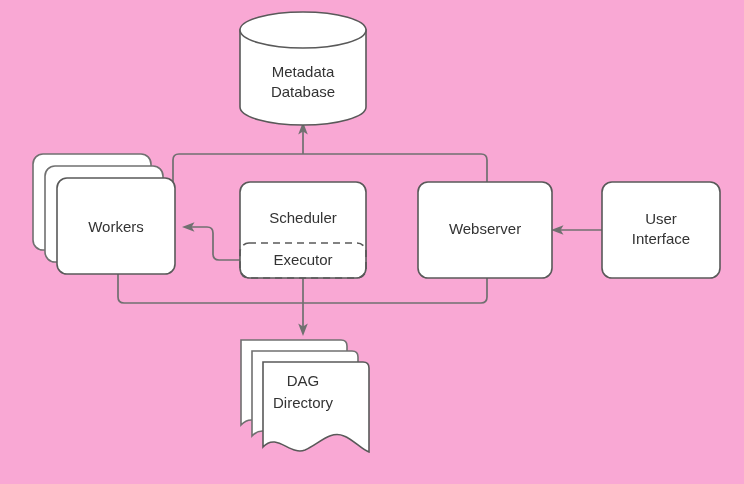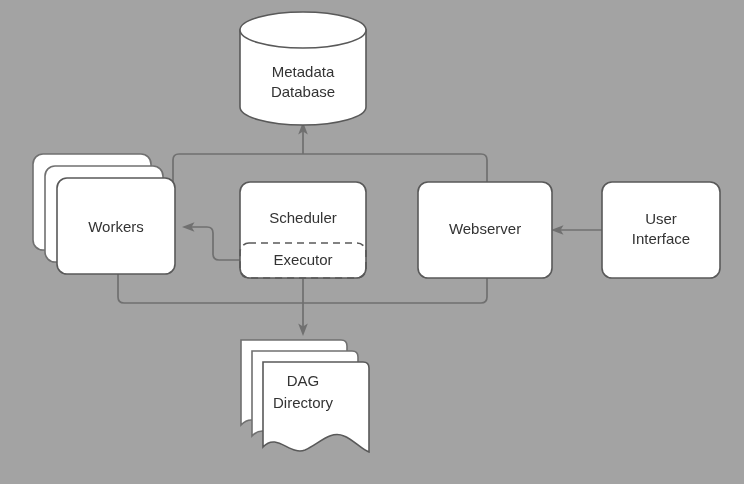--- a/index.html
+++ b/index.html
@@ -8,21 +8,21 @@
     padding: 0;
     background: #ffffff;
   }
   body {
     font-family: "Liberation Sans", sans-serif;
   }
   #diagram-canvas {
     position: relative;
     width: 744px;
     height: 484px;
-    background: #a3a3a3;
+    background: #f9a8d4;
     overflow: hidden;
   }
   #diagram-canvas svg {
     position: absolute;
     top: 0;
     left: 0;
     width: 744px;
     height: 484px;
   }
   .node-label {

